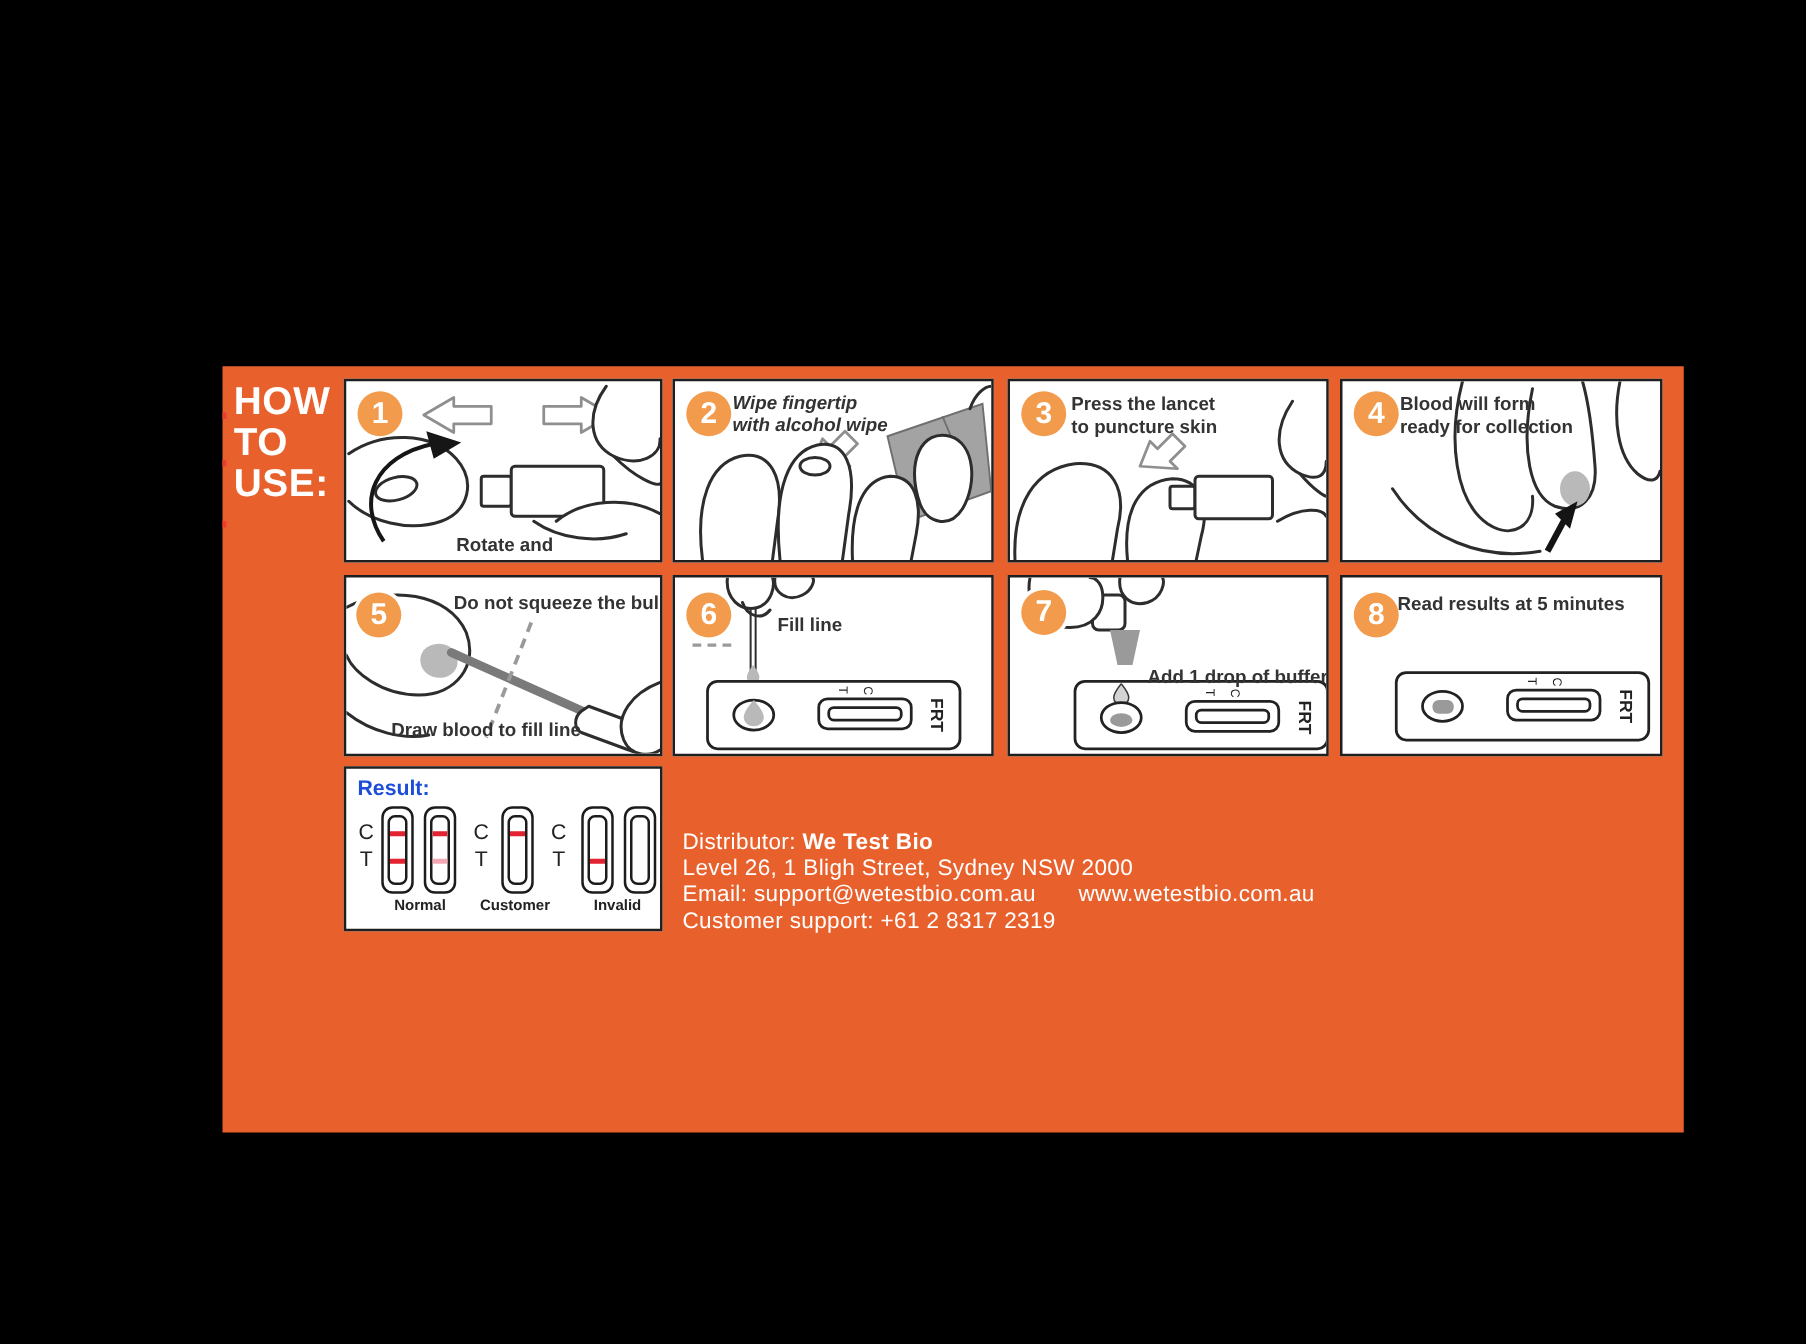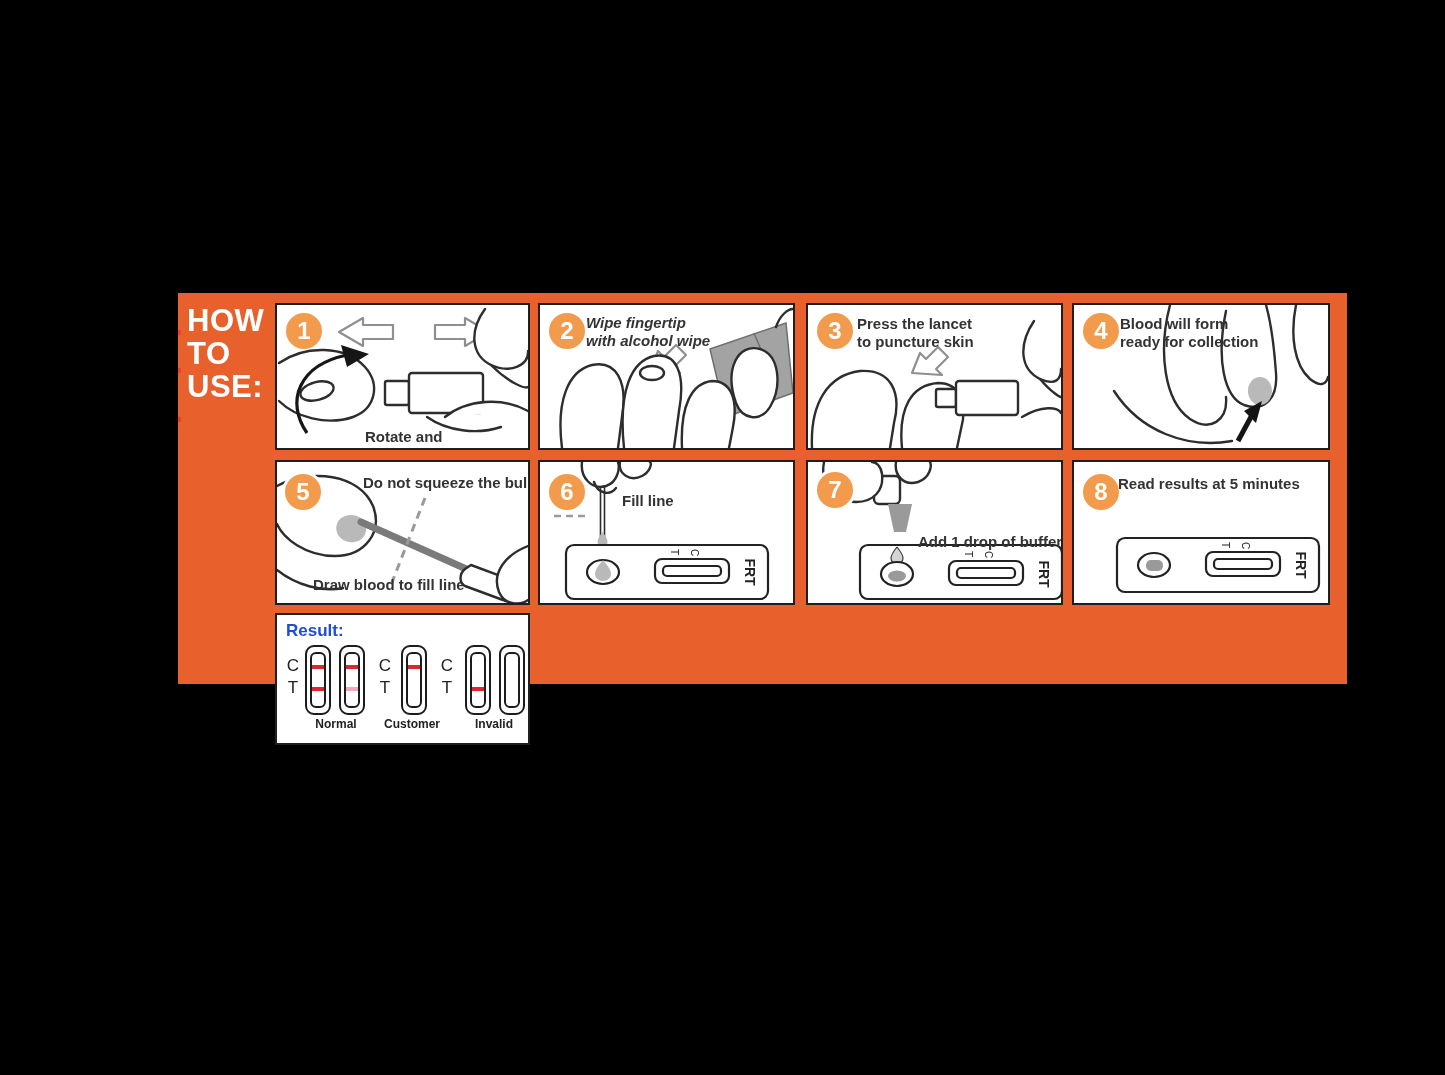--- a/index.html
+++ b/index.html
@@ -1,18 +1,18 @@
 <!DOCTYPE html>
 <html><head>
 <meta charset="utf-8">
 <style>
   html,body{margin:0;padding:0;}
   body{width:1445px;height:1075px;background:#000;overflow:hidden;position:relative;
        font-family:"Liberation Sans", sans-serif;}
-  .card{position:absolute;left:178px;top:293px;width:1169px;height:391px;background:#E8612D;}
+  .card{position:absolute;left:178px;top:293px;width:1169px;height:613px;background:#E8612D;}
   .howto{position:absolute;left:9px;top:11px;color:#fff;font-weight:bold;font-size:31px;
          line-height:33px;white-space:pre-line;letter-spacing:0.5px;}
   .tick{position:absolute;left:0;width:3px;height:5px;background:#ef3b2d;}
   .panel{position:absolute;background:#fff;border:2px solid #1f1f1f;box-sizing:border-box;overflow:hidden;}
   .panel svg{position:absolute;left:0;top:0;width:100%;height:100%;}
   .stepnum{position:absolute;width:36px;height:36px;border-radius:50%;background:#F29B4C;color:#fff;
            font-weight:bold;font-size:24px;text-align:center;line-height:36px;z-index:3;}
   .ring{box-shadow:0 0 0 3px #fff;}
   .cap{position:absolute;font-weight:bold;color:#333;font-size:15px;line-height:18px;
        white-space:pre-line;z-index:2;}
@@ -237,13 +237,19 @@
     </div>
     <div class="strip" style="left:222px;">
       <div class="swin"></div>
     </div>
 
     <div class="outcome" style="left:24px;width:70px;">Normal</div>
     <div class="outcome" style="left:100px;width:70px;">Customer</div>
     <div class="outcome" style="left:183px;width:68px;">Invalid</div>
   </section>
 
+  <div class="dist">
+    <div><span>Distributor: </span><b>We Test Bio</b></div>
+    <div>Level 26, 1 Bligh Street, Sydney NSW 2000</div>
+    <div><span>Email: support@wetestbio.com.au</span><span class="web">www.wetestbio.com.au</span></div>
+    <div>Customer support: +61 2 8317 2319</div>
+  </div>
 </div>
 
 </body></html>

